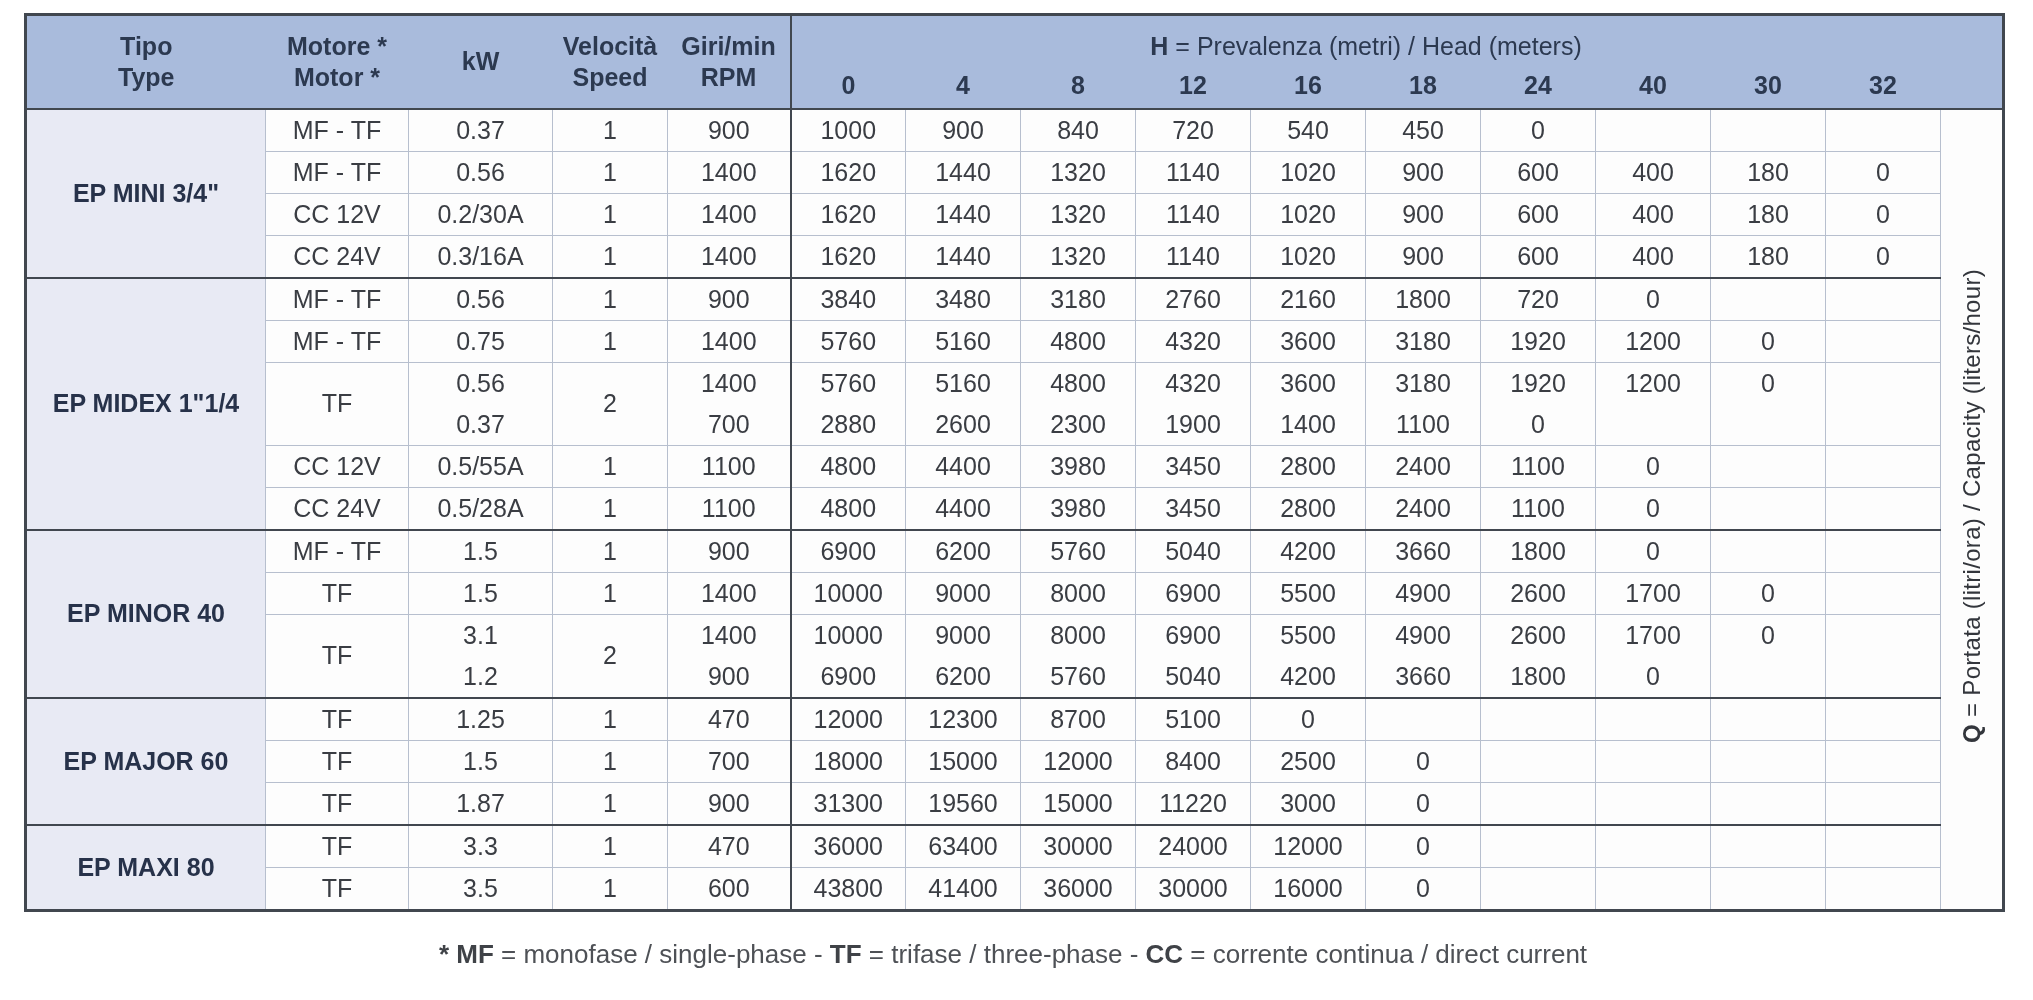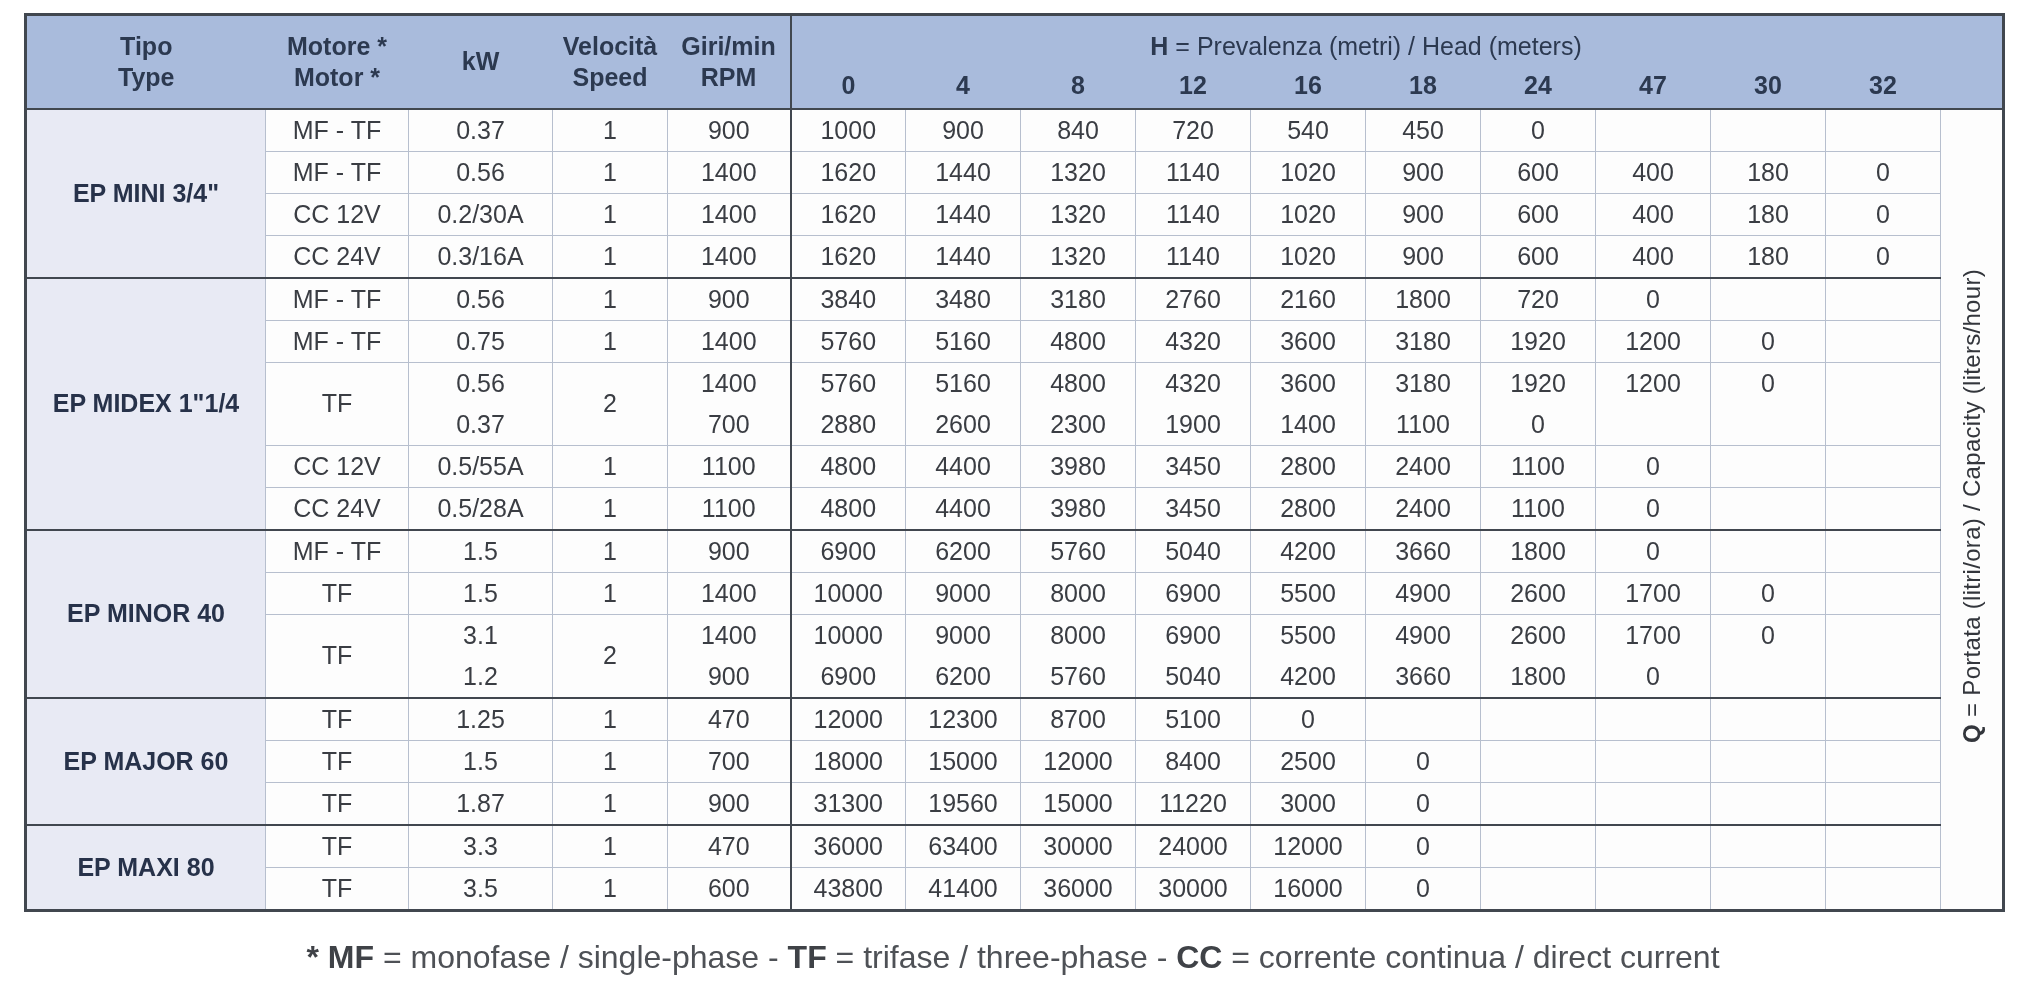--- a/index.html
+++ b/index.html
@@ -65,21 +65,21 @@
     font-size:24px;
     color:#33363c;
     letter-spacing:0.3px;
   }
   .qtext b{font-weight:bold;}
   
   .footnote{
     width:1978px;
     text-align:center;
     margin-top:27px;
-    font-size:32px;
+    font-size:26px;
     color:#4e5156;
   }
   .footnote b{color:#3f4247;}
 </style>
 </head>
 <body>
 
 <table class="spec">
   <colgroup>
     <col style="width:240px">
@@ -124,21 +124,21 @@
       <th class="qhead" rowspan="2"></th>
     </tr>
     <tr class="r2">
       <th class="hfirst">0</th>
       <th>4</th>
       <th>8</th>
       <th>12</th>
       <th>16</th>
       <th>18</th>
       <th>24</th>
-      <th>47</th>
+      <th>40</th>
       <th>30</th>
       <th>32</th>
     </tr>
   </thead>
   <tbody>
       <tr class="group-start">
         <td class="tipo" rowspan="4">EP MINI 3/4"</td>
         <td>MF - TF</td>
         <td>0.37</td>
         <td>1</td>

